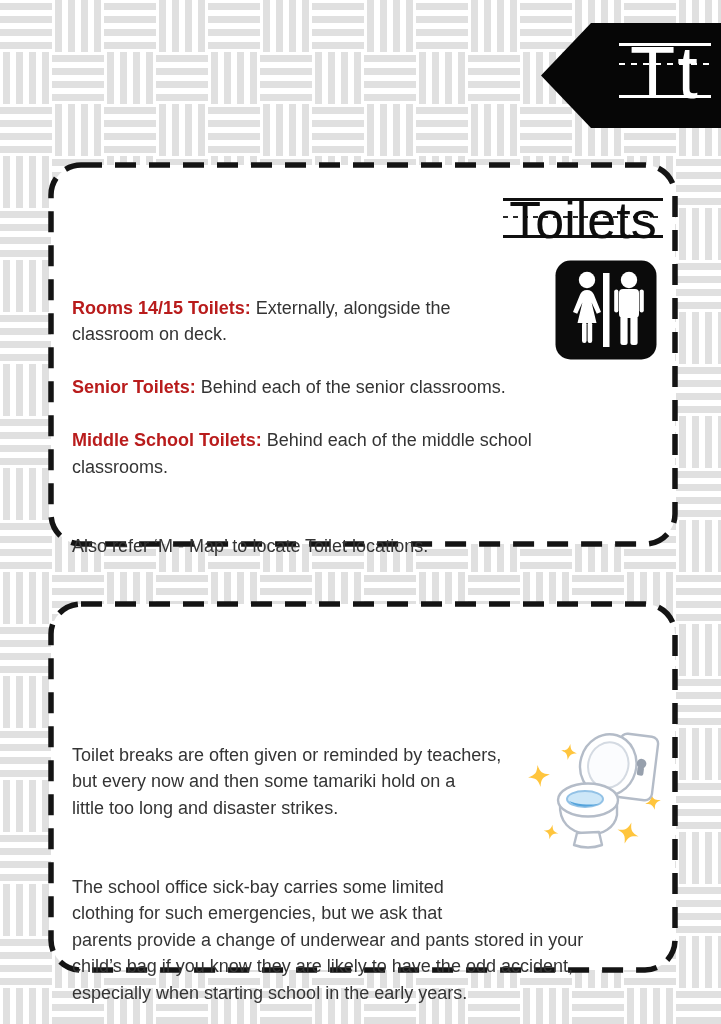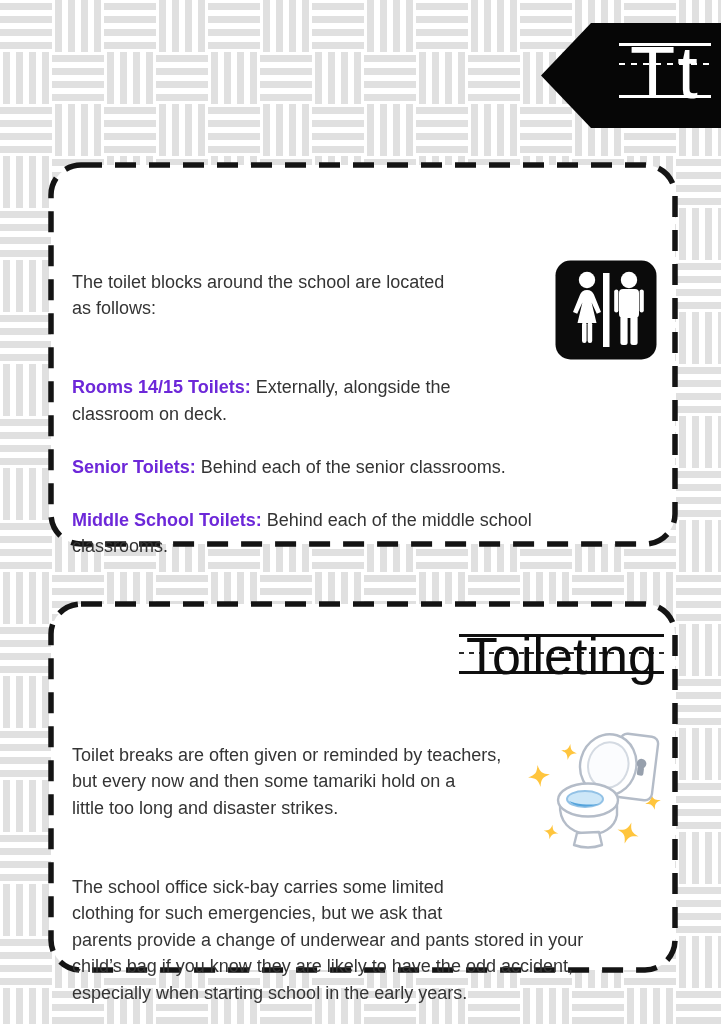--- a/index.html
+++ b/index.html
@@ -46,21 +46,21 @@
 
   .body-text{
     position:absolute;left:24px;right:8px;
     font-size:18px;line-height:26.5px;color:#343434;
     white-space:pre-line;
   }
   #card1 .body-text{top:80px;}
   #card2 .body-text{top:114px;}
   .body-text p{margin:0;}
   .body-text p.gap{margin-top:26px;}
-  .b{font-weight:700;color:#6d28d9;}
+  .b{font-weight:700;color:#b91c1c;}
 
   #restroom-icon{position:absolute;top:97px;right:20px;width:104px;height:102px;}
   #toilet-illustration{position:absolute;top:119px;left:474px;width:140px;height:140px;}
   #card2 .trace{width:205px;top:28px;right:14px;}
   #card1 .trace{top:31px;right:15px;}
 </style>
 </head>
 <body>
 
 <div id="page">
@@ -99,61 +99,59 @@
       <div class="gl gl-base"></div>
       <span class="txt">Tt</span>
     </div>
   </div>
 
   <div id="card1" class="card">
     <svg class="card-frame" width="630" height="385" aria-hidden="true">
       <rect x="3" y="3" width="624" height="379" rx="30" fill="#ffffff" stroke="#141414" stroke-width="5.5" stroke-dasharray="21 13"></rect>
     </svg>
 
+    <div class="trace trace-card">
+      <div class="gl gl-top"></div>
+      <div class="gl gl-mid"></div>
+      <div class="gl gl-base"></div>
+      <span class="txt">Toilets</span>
+    </div>
 
     <svg id="restroom-icon" viewBox="0 0 104 102" aria-hidden="true">
       <rect x="1.5" y="1.5" width="101" height="99" rx="15" fill="#0b0b0b"></rect>
       <g fill="#ffffff">
         <circle cx="33" cy="21" r="8.2"></circle>
         <path d="M33 31 C29.5 31 27.2 32.8 26.1 35.6 L19 53 L23.2 54.8 L28.4 43.5 L23.5 64 L42.5 64 L37.6 43.5 L42.8 54.8 L47 53 L39.9 35.6 C38.8 32.8 36.5 31 33 31 Z"></path>
         <rect x="28" y="63" width="4.6" height="21" rx="2.2"></rect>
         <rect x="33.6" y="63" width="4.6" height="21" rx="2.2"></rect>
         <rect x="49" y="14" width="6.5" height="74"></rect>
         <circle cx="75" cy="21" r="8.2"></circle>
         <rect x="65" y="30" width="20" height="29" rx="4"></rect>
         <rect x="60.2" y="30.5" width="4.2" height="23" rx="2.1"></rect>
         <rect x="85.6" y="30.5" width="4.2" height="23" rx="2.1"></rect>
         <rect x="66.4" y="57" width="7.2" height="29" rx="2.5"></rect>
         <rect x="76.4" y="57" width="7.2" height="29" rx="2.5"></rect>
       </g>
     </svg>
 
     <div class="body-text">
-      <p>The toilet blocks around the school are located
-as follows:</p>
       <p class="gap"><span class="b">Rooms 14/15 Toilets:</span><span> Externally, alongside the
 classroom on deck.</span></p>
       <p><span class="b">Senior Toilets:</span><span> Behind each of the senior classrooms.</span></p>
       <p><span class="b">Middle School Toilets:</span><span> Behind each of the middle school
 classrooms.</span></p>
       <p class="gap">Also refer ‘M - Map’ to locate Toilet locations.</p>
     </div>
   </div>
 
   <div id="card2" class="card">
     <svg class="card-frame" width="630" height="372" aria-hidden="true">
       <rect x="3" y="3" width="624" height="366" rx="30" fill="#ffffff" stroke="#141414" stroke-width="5.5" stroke-dasharray="21 13"></rect>
     </svg>
 
-    <div class="trace trace-card">
-      <div class="gl gl-top"></div>
-      <div class="gl gl-mid"></div>
-      <div class="gl gl-base"></div>
-      <span class="txt">Toileting</span>
-    </div>
 
     <svg id="toilet-illustration" viewBox="0 0 140 140" aria-hidden="true">
       <g fill="#ffc53d">
         <path transform="translate(47,32) scale(8) rotate(10)" d="M0,-1 C0.15,-0.3 0.3,-0.15 1,0 C0.3,0.15 0.15,0.3 0,1 C-0.15,0.3 -0.3,0.15 -1,0 C-0.3,-0.15 -0.15,-0.3 0,-1 Z"></path>
         <path transform="translate(17,56) scale(11) rotate(-8)" d="M0,-1 C0.15,-0.3 0.3,-0.15 1,0 C0.3,0.15 0.15,0.3 0,1 C-0.15,0.3 -0.3,0.15 -1,0 C-0.3,-0.15 -0.15,-0.3 0,-1 Z"></path>
         <path transform="translate(29,112) scale(7.5) rotate(12)" d="M0,-1 C0.15,-0.3 0.3,-0.15 1,0 C0.3,0.15 0.15,0.3 0,1 C-0.15,0.3 -0.3,0.15 -1,0 C-0.3,-0.15 -0.15,-0.3 0,-1 Z"></path>
         <path transform="translate(131,82) scale(8) rotate(-14)" d="M0,-1 C0.15,-0.3 0.3,-0.15 1,0 C0.3,0.15 0.15,0.3 0,1 C-0.15,0.3 -0.3,0.15 -1,0 C-0.3,-0.15 -0.15,-0.3 0,-1 Z"></path>
         <path transform="translate(106,113) scale(11) rotate(18)" d="M0,-1 C0.15,-0.3 0.3,-0.15 1,0 C0.3,0.15 0.15,0.3 0,1 C-0.15,0.3 -0.3,0.15 -1,0 C-0.3,-0.15 -0.15,-0.3 0,-1 Z"></path>
       </g>
       <g stroke="#b4bcc8" stroke-width="2.4" fill="#ffffff" stroke-linejoin="round" stroke-linecap="round">

